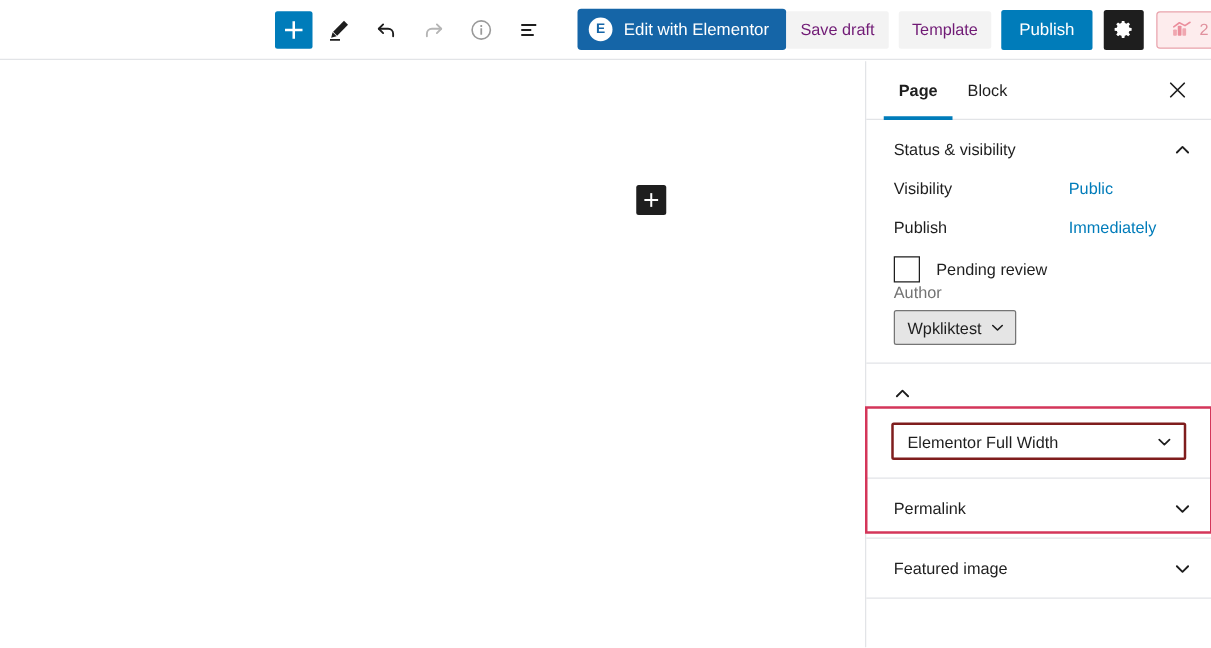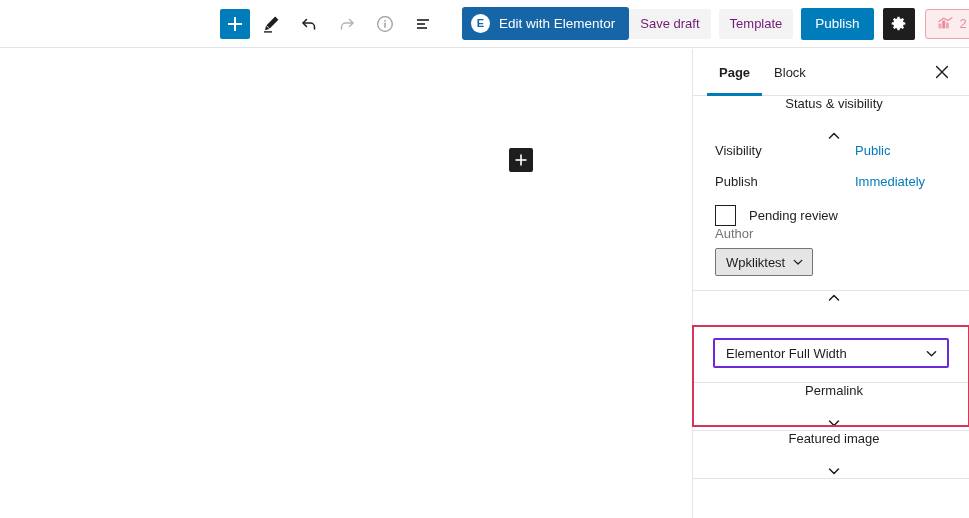--- a/index.html
+++ b/index.html
@@ -178,21 +178,20 @@
   .panel {
     border-bottom: 1px solid #e2e4e7;
   }
   .panel-header {
     height: 47px;
     display: flex; align-items: center;
     padding: 0 16px 0 22px;
     cursor: pointer;
     background: transparent; border: none; width: 100%;
     font-family: "Liberation Sans", sans-serif;
-    flex-direction: column;
   }
   .panel-title {
     font-size: 13px; color: #1e1e1e;
     flex: 1; text-align: left;
   }
   .chev { display: block; }
 
   .panel-body { padding: 0 22px 14px 22px; }
 
   .field-row {
@@ -249,21 +248,21 @@
     width: 278px; height: 102px;
     border: 2px solid #d4365a;
     background: transparent;
     pointer-events: none;
     z-index: 5;
   }
   .template-panel .panel-body { padding: 0 20px 14px 20px; }
   .select-full {
     width: 100%;
     height: 30px;
-    border: 2px solid #6d28d9;
+    border: 2px solid #7f1d1d;
     border-radius: 2px;
     background: #ffffff;
     display: flex; align-items: center;
     padding: 0 9px 0 11px;
     font-size: 13px; color: #1e1e1e;
     cursor: pointer;
     font-family: "Liberation Sans", sans-serif;
   }
   .select-full span { flex: 1; text-align: left; }
 </style>

